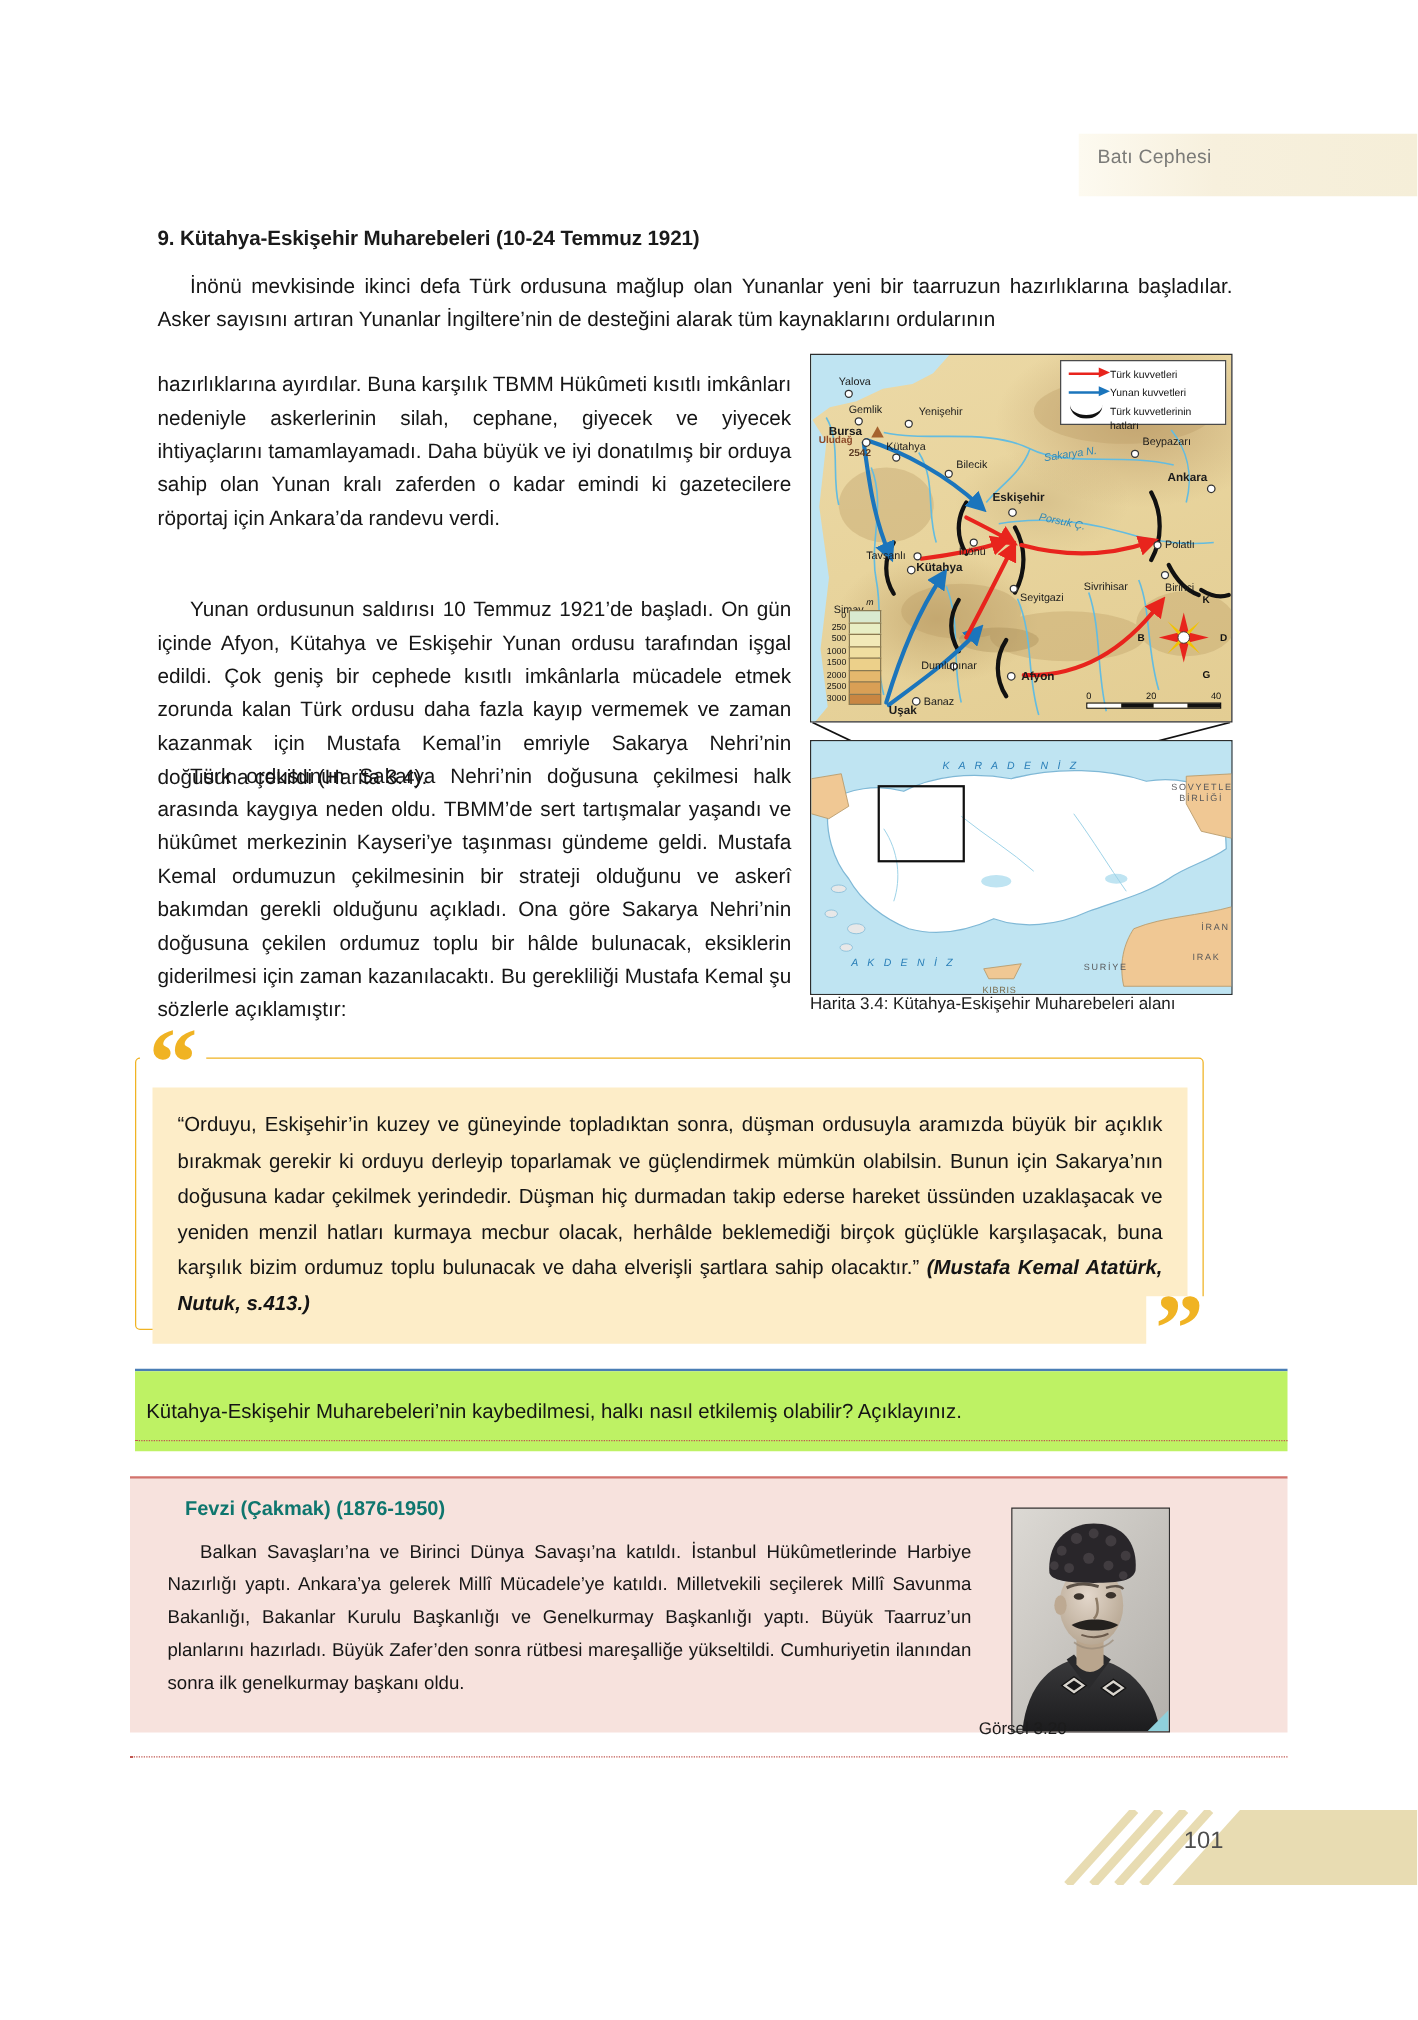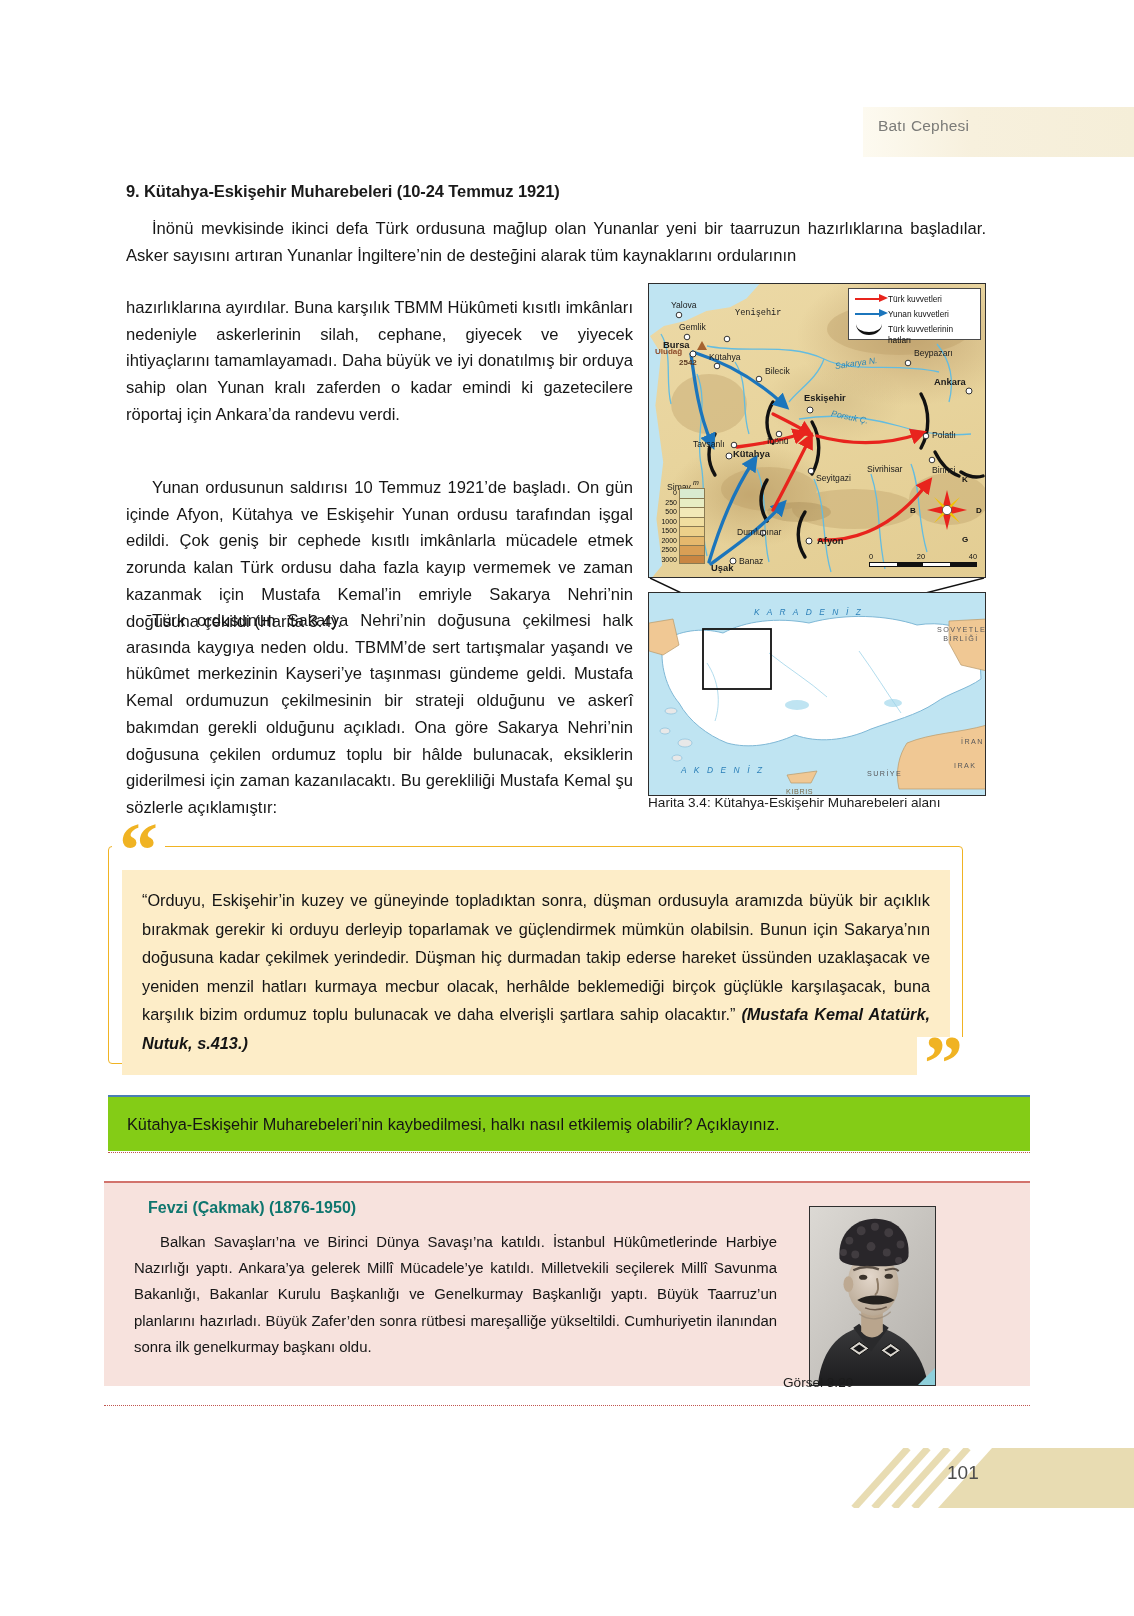--- a/index.html
+++ b/index.html
@@ -144,23 +144,23 @@
     text-align: justify;
   }
   .quote-src { font-style: italic; font-weight: bold; }
 
   
   .q-rule-top {
     position: absolute; left: 108px; top: 1095px; width: 922px; height: 1.6px;
     background: #4a7eb5;
   }
   .q-strip {
-    position: absolute; left: 108px; top: 1097px; width: 922px; height: 54px;
-    background: #84cc16;
-    display: flex; align-items: center; padding-left: 19px;
+    position: absolute; left: 108px; top: 1097px; width: 922px; height: 64px;
+    background: #bef264;
+    display: flex; align-items: center; padding-left: 9px;
     font-size: 16.3px; color: #141414;
   }
   .q-rule-bot {
     position: absolute; left: 108px; top: 1152px; width: 922px; height: 0;
     border-top: 1.4px dotted #c0564f;
   }
 
   
   .bio-rule {
     position: absolute; left: 104px; top: 1181px; width: 926px; height: 2px;
@@ -310,26 +310,26 @@
           <circle cx="114" cy="249" r="2.8"></circle>
             <circle cx="84" cy="277" r="3"></circle>
           <circle cx="160" cy="257" r="3"></circle>
         </g>
         <polygon points="48,66 53,57 58,66" fill="#a5622f"></polygon>
       </svg>
 
       <div class="mlabel" style="left:22px;  top:16px;">Yalova</div>
       <div class="mlabel" style="left:30px;  top:38px;">Gemlik</div>
       <div class="mlabel b" style="left:14px; top:55px;">Bursa</div>
-      <div class="mlabel" style="left:86px;  top:24px;font-family:Liberation Mono, monospace;">Yenişehir</div>
+      <div class="mlabel" style="left:86px;  top:40px;">Yenişehir</div>
       <div class="mlabel" style="left:60px;  top:68px;">Kütahya</div>
       <div class="mlabel" style="left:116px; top:82px;">Bilecik</div>
       <div class="mlabel" style="left:265px; top:64px;">Beypazarı</div>
       <div class="mlabel b" style="left:285px;top:92px;">Ankara</div>
-      <div class="mlabel b" style="left:145px;top:108px;margin-left:10px;">Eskişehir</div>
+      <div class="mlabel b" style="left:145px;top:108px;">Eskişehir</div>
       <div class="mlabel" style="left:118px; top:152px;">İnönü</div>
       <div class="mlabel" style="left:283px; top:146px;">Polatlı</div>
       <div class="mlabel" style="left:44px;  top:155px;">Tavşanlı</div>
       <div class="mlabel b" style="left:84px; top:164px;">Kütahya</div>
       <div class="mlabel" style="left:167px; top:189px;">Seyitgazi</div>
       <div class="mlabel" style="left:218px; top:180px;">Sivrihisar</div>
       <div class="mlabel" style="left:283px; top:181px;">Birinci</div>
       <div class="mlabel" style="left:18px;  top:198px;">Simav</div>
       <div class="mlabel" style="left:88px;  top:243px;">Dumlupınar</div>
       <div class="mlabel" style="left:90px;  top:272px;">Banaz</div>

